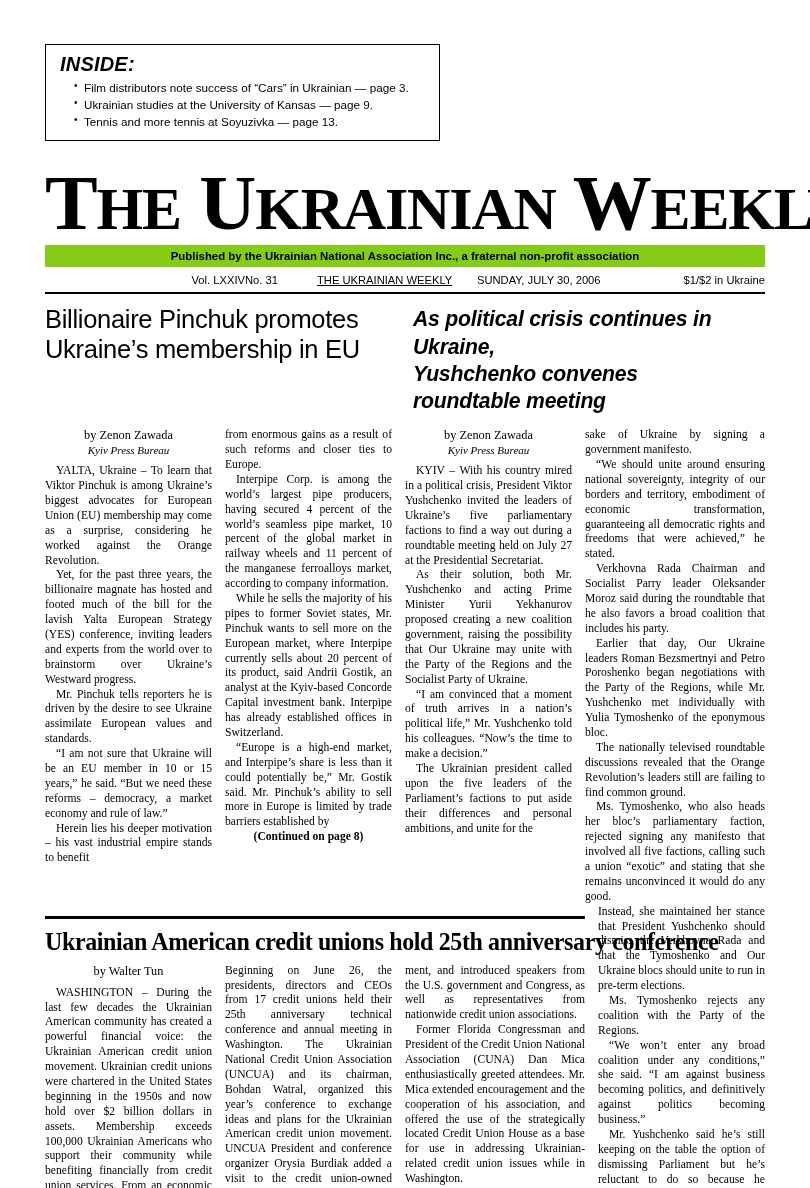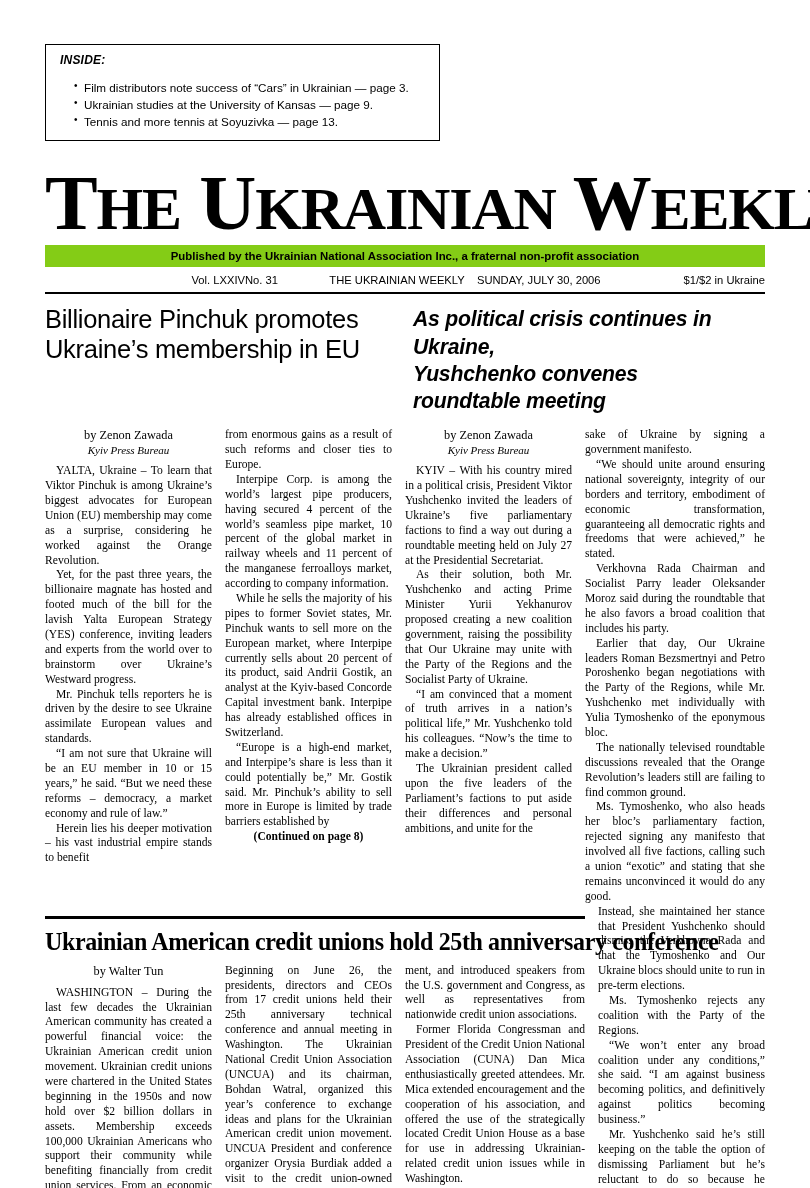--- a/index.html
+++ b/index.html
@@ -27,23 +27,23 @@
     border: 1.5px solid #000;
     padding: 8px 12px 9px 14px;
     margin-bottom: 26px;
     width: 395px;
     box-sizing: border-box;
   }
   .inside-title {
     font-family: "Liberation Sans", sans-serif;
     font-weight: bold;
     font-style: italic;
-    font-size: 12px;
+    font-size: 20px;
     letter-spacing: 0.2px;
-    margin-bottom: 12px;
+    margin-bottom: 3px;
   }
   .inside-list {
     list-style: none;
     margin: 0;
     padding: 0 0 0 14px;
   }
   .inside-list li {
     font-family: "Liberation Sans", sans-serif;
     font-size: 11.7px;
     line-height: 1.47;
@@ -86,21 +86,21 @@
     display: flex;
     align-items: center;
     font-family: "Liberation Sans", sans-serif;
     font-size: 11.2px;
     border-bottom: 2.5px solid #000;
     padding: 7px 0 6px 0;
     margin-bottom: 0;
   }
   .folio .f-vol    { width: 200px; text-align: right; }
   .folio .f-no     { width: 72px;  text-align: left; }
-  .folio .f-name   { width: 160px; text-align: center; }
+  .folio .f-name   { width: 160px; text-align: left; text-decoration: underline; }
   .folio .f-date   { flex: 1;      text-align: left; }
   .folio .f-price  { text-align: right; white-space: nowrap; }
 
   
   .head-row {
     display: flex;
     margin-top: 11px;
   }
   .head-left {
     width: 360px;

